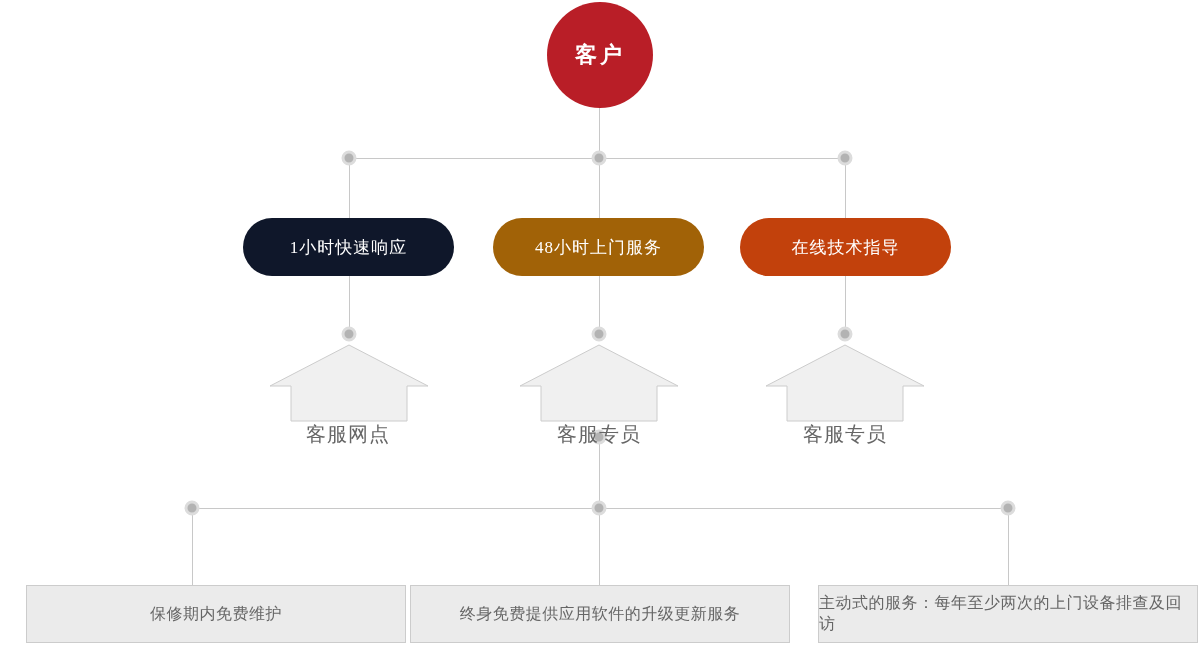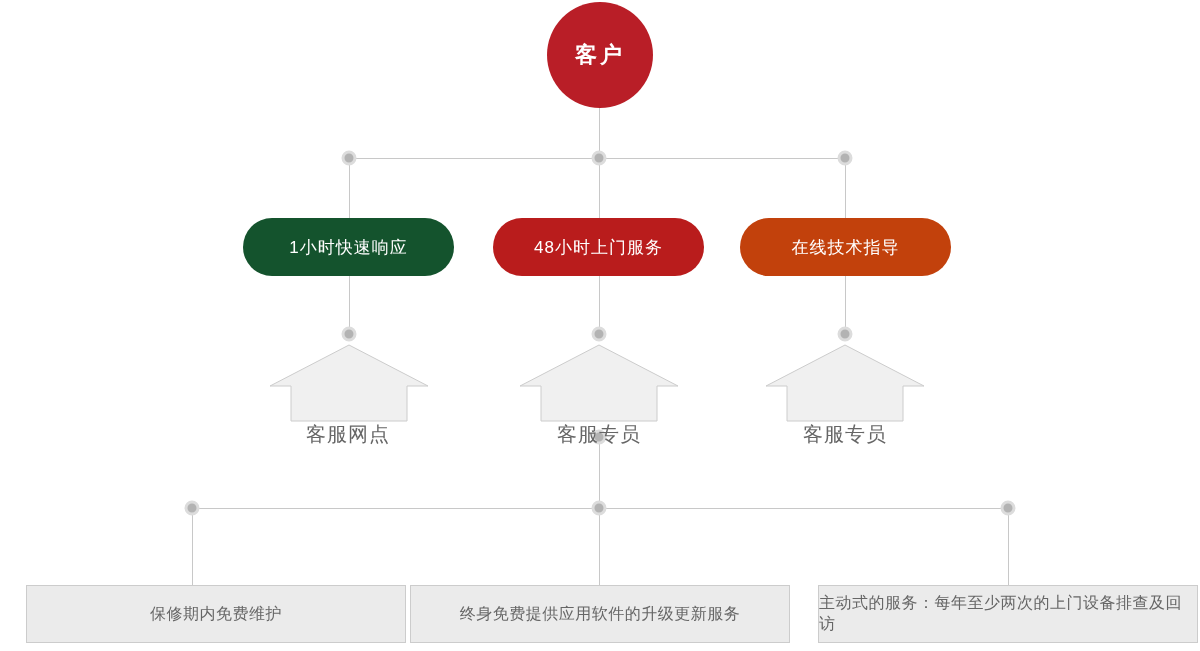--- a/index.html
+++ b/index.html
@@ -1,18 +1,18 @@
 <!DOCTYPE html>
 <html><head>
 <meta charset="utf-8">
 <style>
   html,body{margin:0;padding:0;background:#ffffff;}
   .stage{
     position:relative;width:1200px;height:651px;background:#ffffff;overflow:hidden;
-    font-family:Liberation Sans, sans-serif;
+    font-family:Liberation Serif, serif;
   }
   .line{position:absolute;background:#c8c8c8;}
   .vline{width:1px;}
   .hline{height:1px;}
   .dot{
     position:absolute;width:9px;height:9px;border-radius:50%;
     background:#b3b3b3;border:3px solid #dcdcdc;box-sizing:content-box;
     transform:translate(-50%,-50%);
   }
   .root-circle{
@@ -71,22 +71,22 @@
   <div class="dot" style="left:349px;top:334px;"></div>
   <div class="dot" style="left:599px;top:334px;"></div>
   <div class="dot" style="left:845px;top:334px;"></div>
   <div class="dot" style="left:599px;top:437px;"></div>
   <div class="dot" style="left:192px;top:508px;"></div>
   <div class="dot" style="left:599px;top:508px;"></div>
   <div class="dot" style="left:1008px;top:508px;"></div>
 
   <div class="root-circle" style="background: rgb(185, 30, 39);">客户</div>
 
-  <div class="pill pill-1" style="background: #14532d;">1小时快速响应</div>
-  <div class="pill pill-2" style="background: #b91c1c;">48小时上门服务</div>
+  <div class="pill pill-1" style="background: #0f172a;">1小时快速响应</div>
+  <div class="pill pill-2" style="background: #a16207;">48小时上门服务</div>
   <div class="pill pill-3" style="background: #c2410c;">在线技术指导</div>
 
   <svg class="shape-layer" width="1200" height="651">
     <polygon points="349,345 428,386 407,386 407,421 291,421 291,386 270,386" fill="#f0f0f0" stroke="#cccccc" stroke-width="1"></polygon>
     <polygon points="599,345 678,386 657,386 657,421 541,421 541,386 520,386" fill="#f0f0f0" stroke="#cccccc" stroke-width="1"></polygon>
     <polygon points="845,345 924,386 903,386 903,421 787,421 787,386 766,386" fill="#f0f0f0" stroke="#cccccc" stroke-width="1"></polygon>
   </svg>
 
   <div class="house-label hl-1">客服网点</div>
   <div class="house-label hl-2">客服专员</div>

